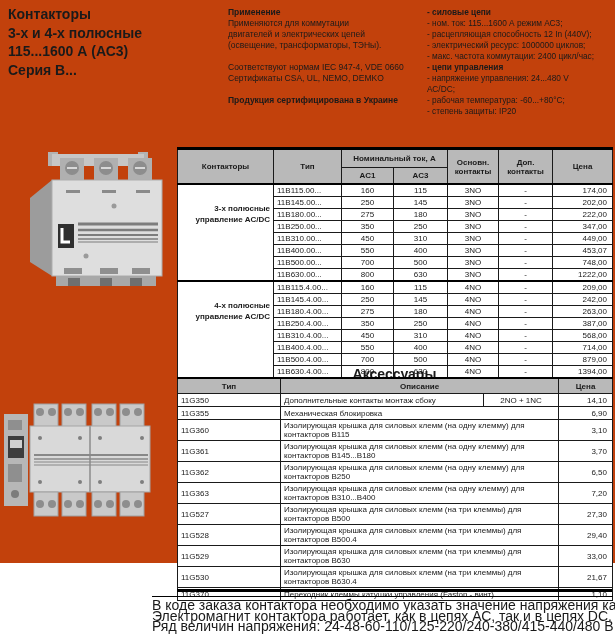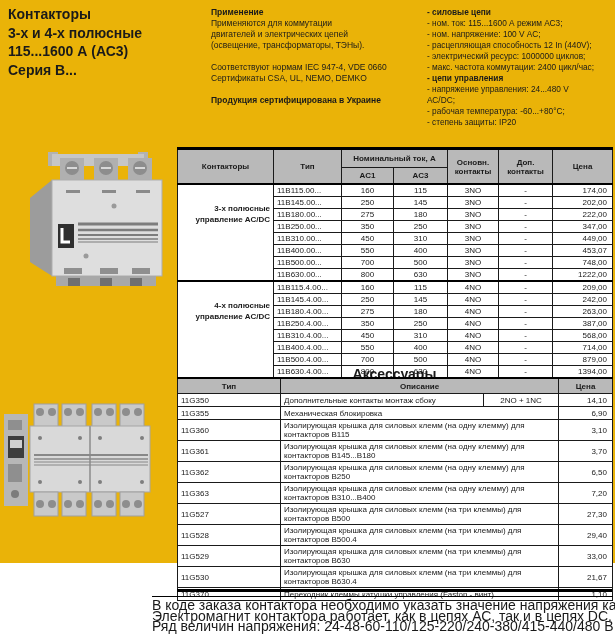--- a/index.html
+++ b/index.html
@@ -1,26 +1,26 @@
 <!DOCTYPE html>
 <html lang="ru"><head>
 <meta charset="utf-8">
 <style>
   html,body{margin:0;padding:0;background:#fff;}
   body{
     width:615px;height:636px;overflow:hidden;
     font-family:"Liberation Sans","DejaVu Sans",sans-serif;
     color:#1a1a1a;-webkit-text-size-adjust:none;
   }
-  .page{position:relative;width:615px;height:563px;background:#eab308;}
+  .page{position:relative;width:615px;height:563px;background:#c2410c;}
 
   
   .title-block{position:absolute;left:8px;top:5px;width:190px;
     font-size:14px;font-weight:bold;line-height:18.5px;white-space:nowrap;}
-  .app-block{position:absolute;left:211px;top:7px;width:212px;
+  .app-block{position:absolute;left:228px;top:7px;width:212px;
     font-size:8.5px;line-height:11px;}
   .char-block{position:absolute;left:427px;top:7px;width:188px;
     font-size:8.3px;line-height:11px;}
   .blk-heading{font-weight:bold;}
   .para{margin-top:0;}
   .para-gap{margin-top:11px;}
   .certified{margin-top:11px;}
   .app-block div,.char-block div{white-space:nowrap;}
   .bold{font-weight:bold;}
 
@@ -88,21 +88,20 @@
         <div>Соответствуют нормам IEC 947-4, VDE 0660</div>
         <div>Сертификаты CSA, UL, NEMO, DEMKO</div>
       </div>
     <div class="blk-heading certified">Продукция сертифицирована в Украине</div>
   </div>
 
   <div class="char-block">
     <div id="char-lines">
         <div class="bold">- силовые цепи</div>
         <div>- ном. ток: 115...1600 А режим АС3;</div>
-        <div>- ном. напряжение: 100 V АС;</div>
         <div>- расцепляющая способность 12 In (440V);</div>
         <div>- электрический ресурс: 1000000 циклов;</div>
         <div>- макс. частота коммутации: 2400 цикл/час;</div>
         <div class="bold">- цепи управления</div>
         <div>- напряжение управления: 24...480 V</div>
         <div>АС/DC;</div>
         <div>- рабочая температура: -60...+80°С;</div>
         <div>- степень защиты: IP20</div>
       </div>
   </div>

